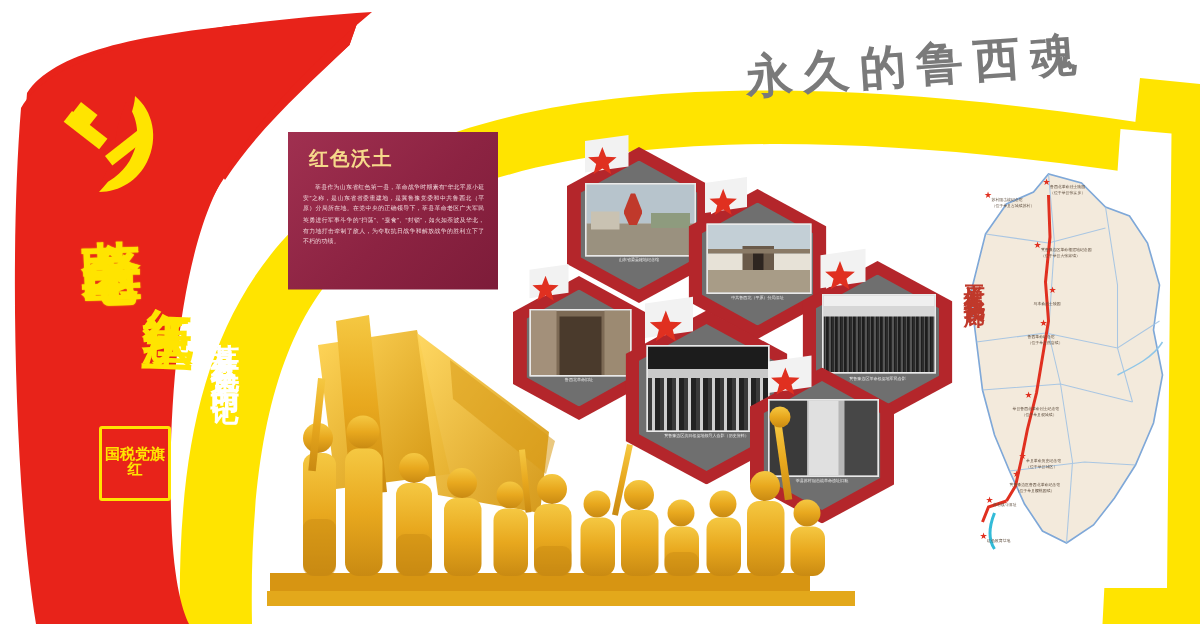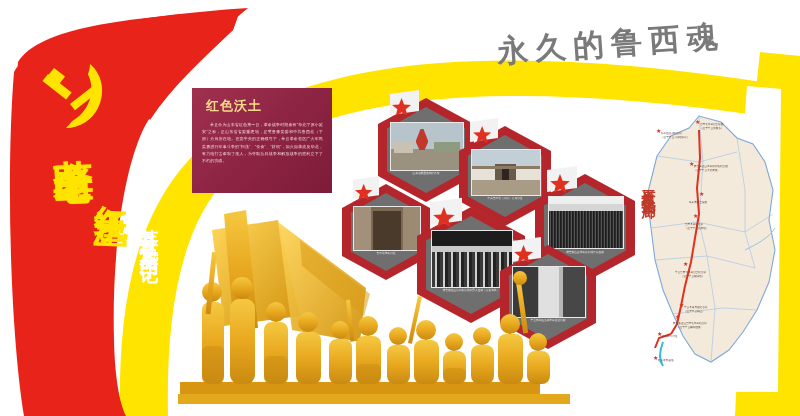--- a/index.html
+++ b/index.html
@@ -113,20 +113,23 @@
       <rect x="8" y="16" width="30" height="9" transform="rotate(38 8 16)"></rect>
       <rect x="14" y="10" width="14" height="9" transform="rotate(38 14 10)"></rect>
       <rect x="30" y="46" width="34" height="8" transform="rotate(-38 30 46)"></rect>
     </g>
   </svg>
 
   <div class="v-title" id="brush-geming">革命老区</div>
   <div class="v-title" id="brush-hongse">红色沃土</div>
   <div class="v-title" id="sub-title">莘县红色革命印记</div>
 
+  <div class="seal">
+    <div class="seal-inner">国税党旗红</div>
+  </div>
 
   <div id="headline">永久的鲁西魂</div>
 
   <div class="panel">
     <div class="panel-title">红色沃土</div>
     <div class="panel-body">莘县作为山东省红色第一县，革命战争时期素有“华北平原小延安”之称，是山东省省委重建地，是冀鲁豫党委和中共鲁西北（平原）分局所在地。在党中央的正确领导下，莘县革命老区广大军民英勇进行军事斗争的“扫荡”、“蚕食”、“封锁”，如火如荼波及华北，有力地打击牵制了敌人，为夺取抗日战争和解放战争的胜利立下了不朽的功绩。</div>
   </div>
 
   <div class="hex" style="left:378px;top:98px;width:96px;height:104px;">
     <div class="outer"></div>

